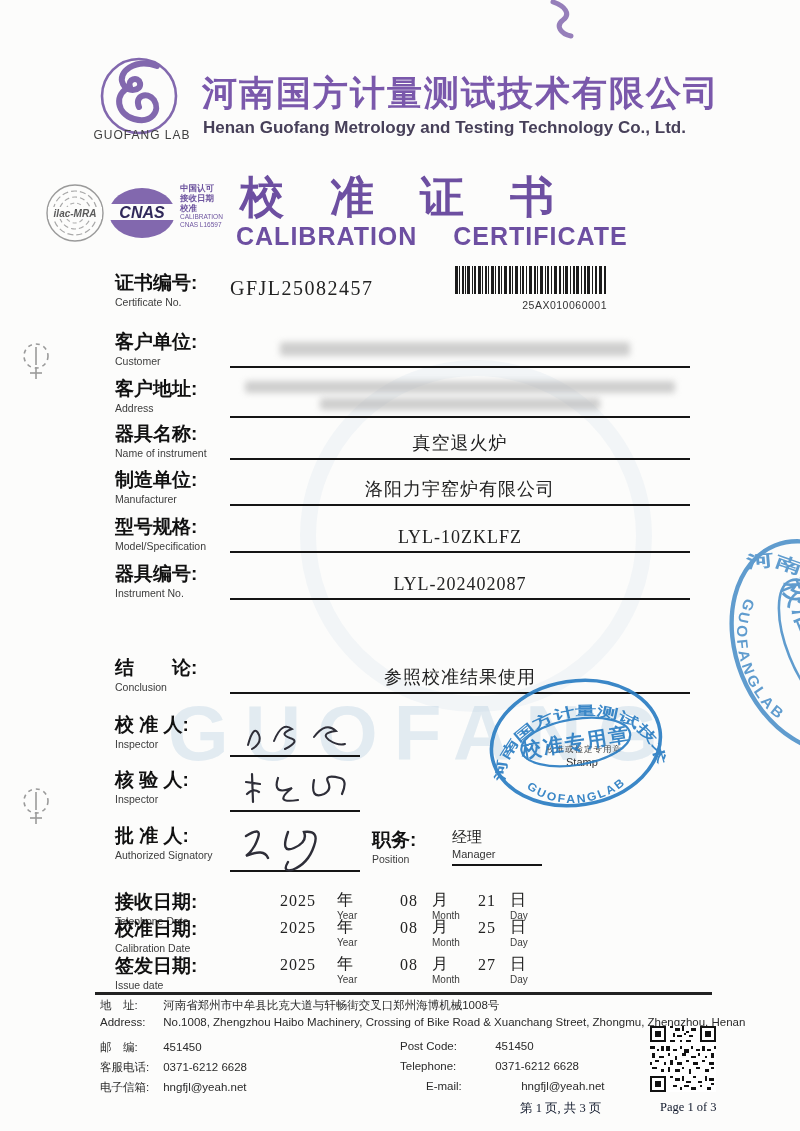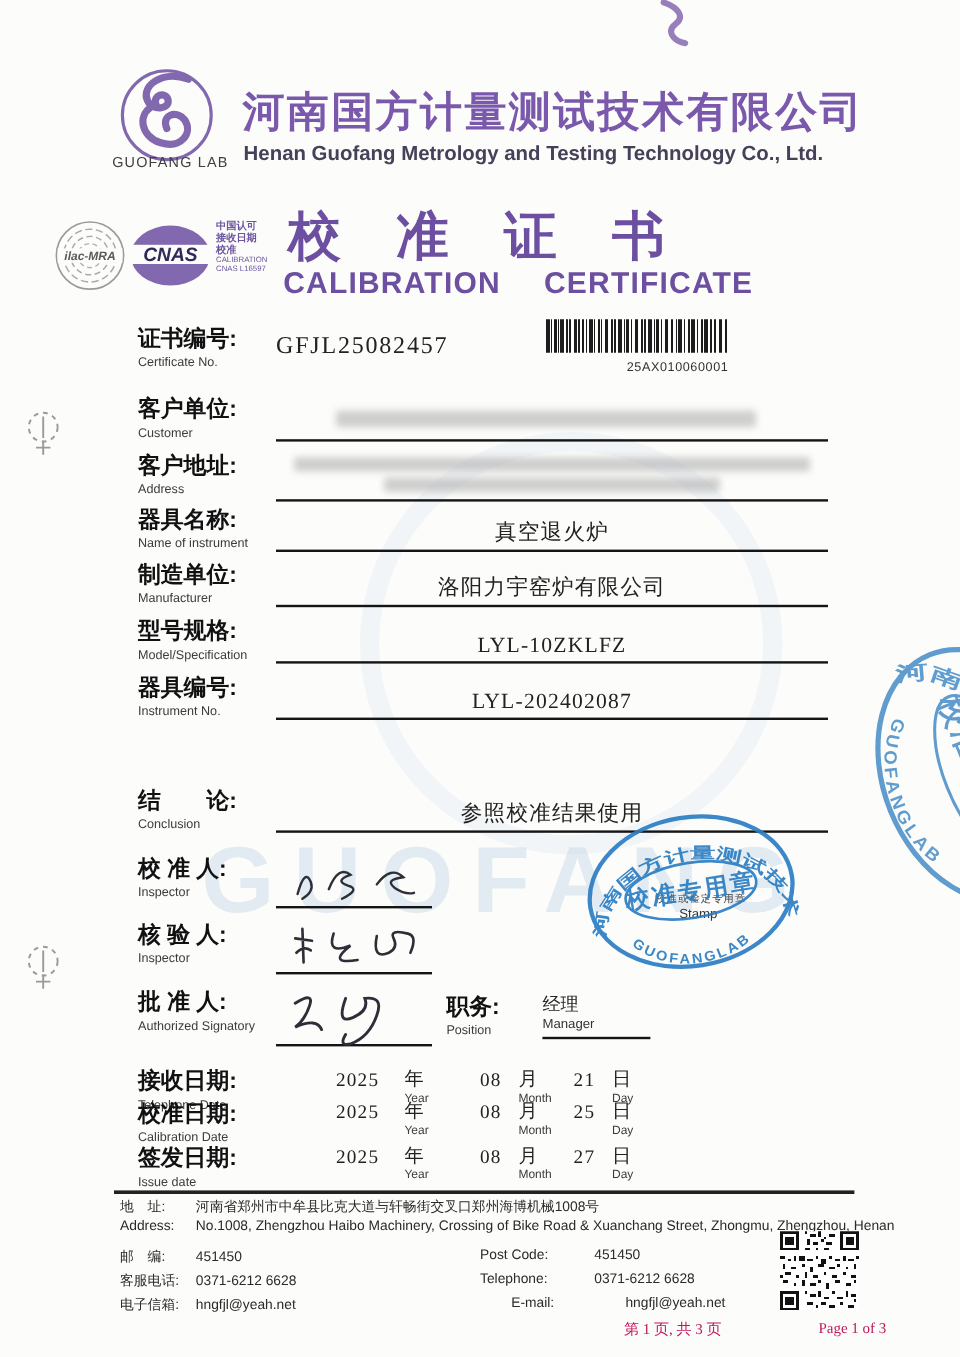--- a/index.html
+++ b/index.html
@@ -37,21 +37,21 @@
   .pos-val-en{font-size:11px;color:#333;margin-top:1px;}
   
   .drow{position:absolute;left:115px;width:480px;height:36px;}
   .dcell{position:absolute;top:0;}
   .dnum{font-size:16px;letter-spacing:1px;color:#222;}
   .dunit-cn{font-size:16px;color:#222;line-height:1;}
   .dunit-en{font-size:10px;color:#3c3c3c;margin-top:2px;}
   
   .ft{font-size:11.5px;color:#2a2a2a;white-space:nowrap;}
   .ft-label{display:inline-block;min-width:60px;}
-  .pageinfo{font-size:12.5px;color:#be185d;white-space:nowrap;}
+  .pageinfo{font-size:12.5px;color:#0f172a;white-space:nowrap;}
   
   .rule{position:absolute;background:#222;}
   .wm-text{left:168px;top:688px;font-size:78px;font-weight:700;letter-spacing:16px;
            color:rgba(165,195,218,0.30);white-space:nowrap;pointer-events:none;}
   .wm-circle{left:300px;top:360px;width:320px;height:320px;border-radius:50%;
              border:16px solid rgba(175,200,222,0.12);pointer-events:none;}
   .stamp-main{left:486px;top:676px;width:180px;height:135px;transform:rotate(-9deg);opacity:.92;}
   .stamp-edge{left:700px;top:560px;width:230px;height:173px;transform:rotate(68deg);opacity:.8;}
   .stamp-label-cn{left:546px;top:744px;font-size:8.5px;color:#444;letter-spacing:1px;}
   .stamp-label-en{left:566px;top:756px;font-size:11px;color:#333;}
@@ -469,21 +469,21 @@
           <rect x="15" y="26" width="2" height="1"></rect>
           <rect x="18" y="27" width="2" height="1"></rect>
         <rect x="22" y="26" width="1" height="1"></rect>
           <rect x="25" y="27" width="2" height="1"></rect>
           <rect x="27" y="25" width="1" height="1"></rect>
       </g>
     </svg>
   </div>
 
   <div class="abs pageinfo serif" style="left:520px;top:1100px;">第 1 页, 共 3 页</div>
-  <div class="abs pageinfo serif" style="left:682px;top:1100px;">Page 1 of 3</div>
+  <div class="abs pageinfo serif" style="left:660px;top:1100px;">Page 1 of 3</div>
 
   <div class="abs stamp-main">
     <svg width="180" height="135" viewBox="0 0 180 135">
       <ellipse cx="90" cy="67" rx="85" ry="62" fill="none" stroke="#2b7ec3" stroke-width="3.6"></ellipse>
       <ellipse cx="90" cy="66" rx="55" ry="23" fill="none" stroke="#2b7ec3" stroke-width="2.2"></ellipse>
       <path id="arcTopA" d="M 14,96 A 76,56 0 1 1 166,96" fill="none"></path>
       <text font-size="13" fill="#2b7ec3" font-weight="bold" font-family="Liberation Sans, DejaVu Sans, sans-serif">
         <textPath href="#arcTopA" startOffset="2" textLength="296" lengthAdjust="spacingAndGlyphs">河南国方计量测试技术有限公司</textPath>
       </text>
       <text x="90" y="73" text-anchor="middle" font-size="20" font-weight="bold" fill="#2b7ec3" letter-spacing="2" font-family="Liberation Sans, DejaVu Sans, sans-serif">校准专用章</text>

